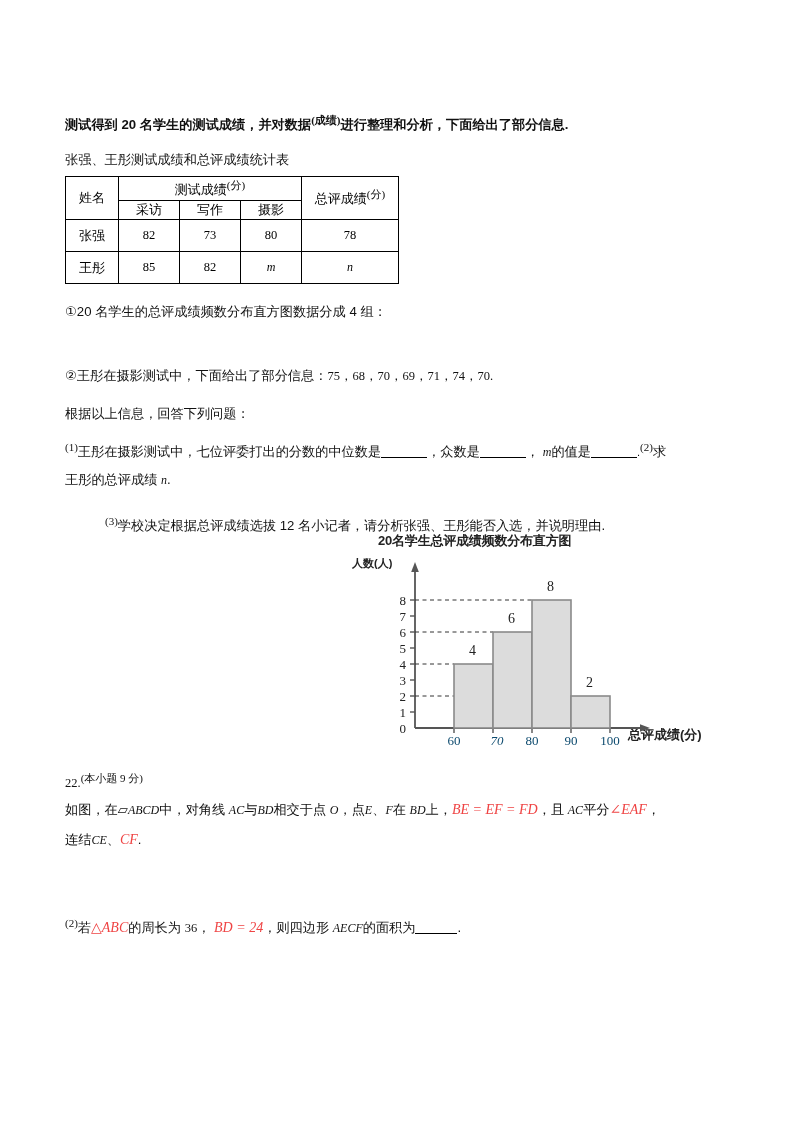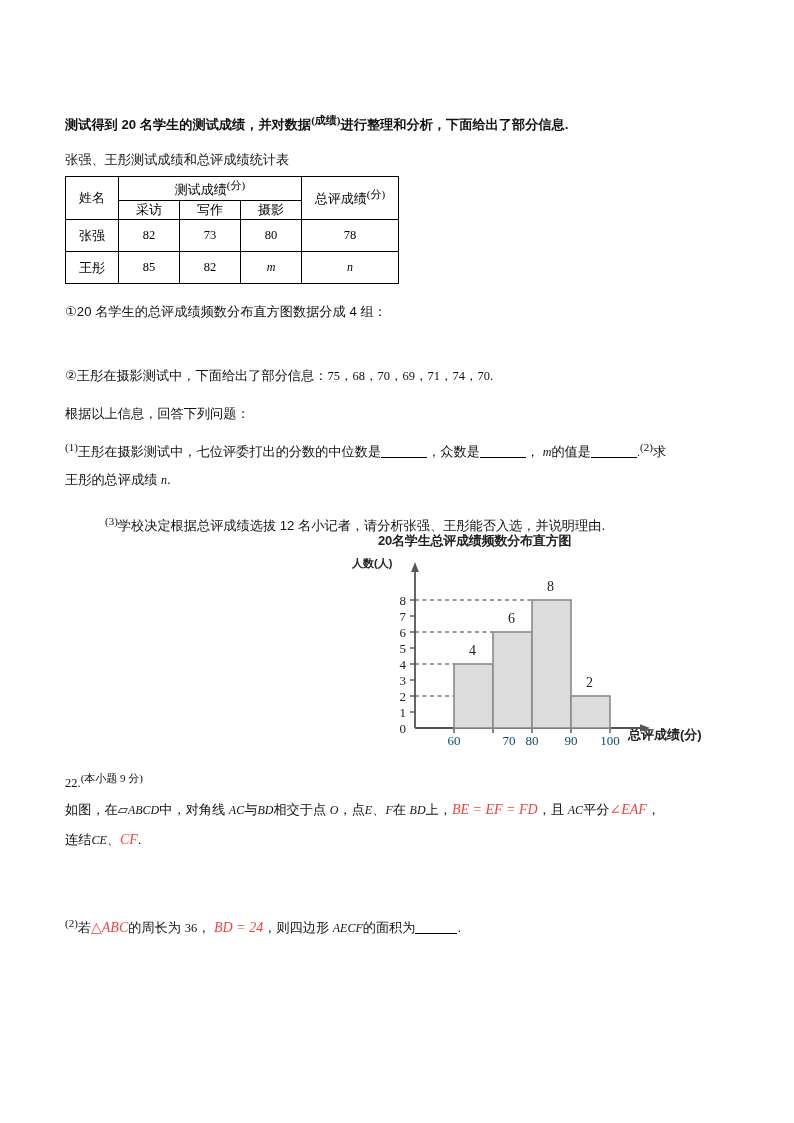--- a/index.html
+++ b/index.html
@@ -274,21 +274,21 @@
     <div class="tick-label-y" style="left:44px; top:175px;">1</div>
     <div class="tick-label-y" style="left:44px; top:159px;">2</div>
     <div class="tick-label-y" style="left:44px; top:143px;">3</div>
     <div class="tick-label-y" style="left:44px; top:127px;">4</div>
     <div class="tick-label-y" style="left:44px; top:111px;">5</div>
     <div class="tick-label-y" style="left:44px; top:95px;">6</div>
     <div class="tick-label-y" style="left:44px; top:79px;">7</div>
     <div class="tick-label-y" style="left:44px; top:63px;">8</div>
 
     <div class="tick-label-x" style="left:90px;  top:203px; width:28px;">60</div>
-    <div class="tick-label-x" style="left:145px; top:203px; width:28px;">70</div>
+    <div class="tick-label-x" style="left:133px; top:203px; width:28px;font-style:italic;">70</div>
     <div class="tick-label-x" style="left:168px; top:203px; width:28px;">80</div>
     <div class="tick-label-x" style="left:207px; top:203px; width:28px;">90</div>
     <div class="tick-label-x" style="left:244px; top:203px; width:32px;">100</div>
 
     <div class="bar-value" style="left:119px; top:113px;">4</div>
     <div class="bar-value" style="left:158px; top:81px;">6</div>
     <div class="bar-value" style="left:197px; top:49px;">8</div>
     <div class="bar-value" style="left:236px; top:145px;">2</div>
   </div>
 

